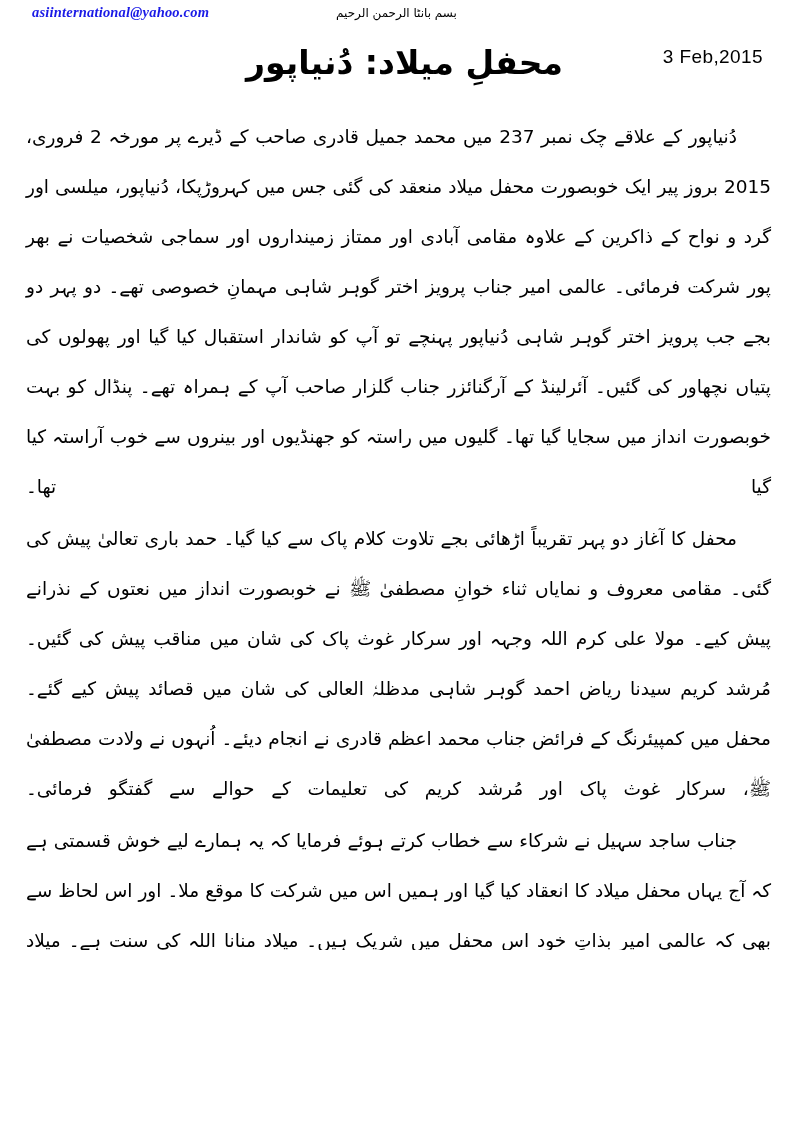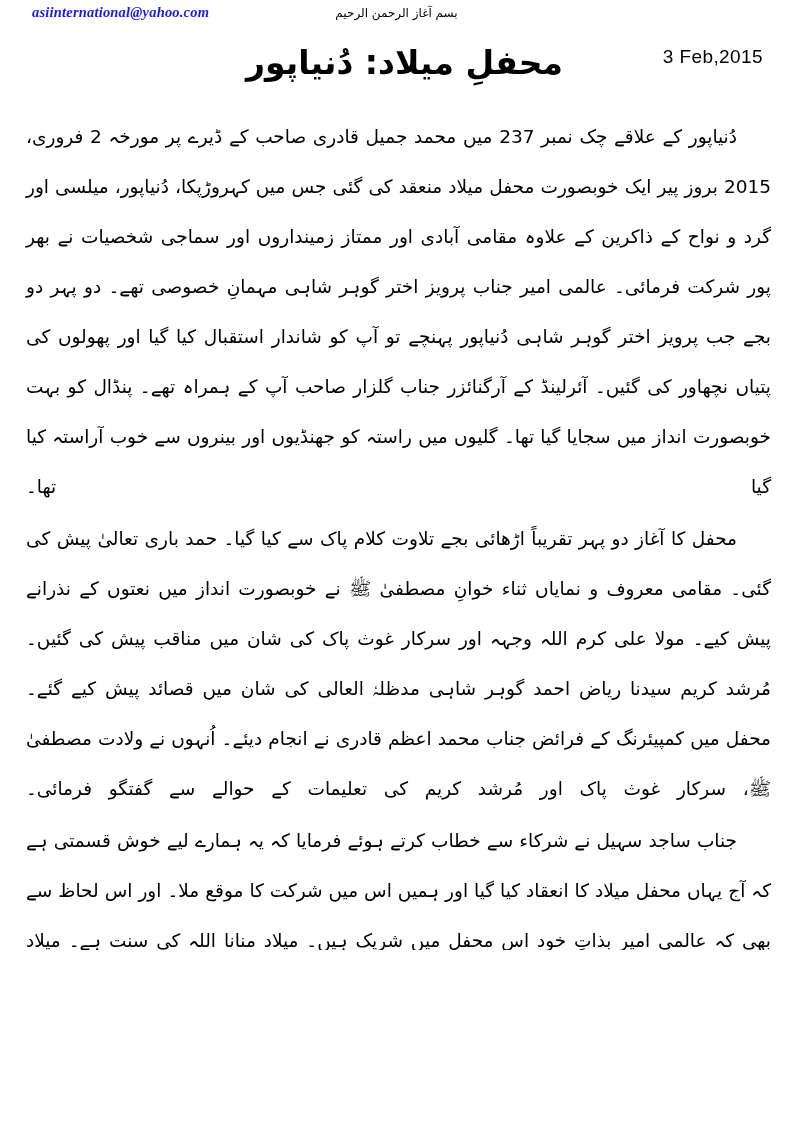--- a/index.html
+++ b/index.html
@@ -170,21 +170,21 @@
     white-space: nowrap;
   }
 </style>
 </head>
 <body>
 
 <div class="page">
 
   <div class="header-row">
     <div class="header-email">asiinternational@yahoo.com</div>
-    <div class="bismillah">بسم آغاز الرحمن الرحیم</div>
+    <div class="bismillah">بسم بانٹا الرحمن الرحیم</div>
   </div>
 
   <div class="title-block">
     <div class="doc-title">محفلِ میلاد:  دُنیاپور</div>
     <div class="doc-date">3 Feb,2015</div>
   </div>
 
   <div class="body-area">
     <p class="para">دُنیاپور کے علاقے چک نمبر 237 میں محمد جمیل قادری صاحب کے ڈیرے پر مورخہ 2 فروری، 2015 بروز پیر ایک خوبصورت محفل میلاد منعقد کی گئی جس میں کہروڑپکا، دُنیاپور، میلسی اور گرد و نواح کے ذاکرین کے علاوہ مقامی آبادی اور ممتاز زمینداروں اور سماجی شخصیات نے بھر پور شرکت فرمائی۔ عالمی امیر جناب پرویز اختر گوہر شاہی مہمانِ خصوصی تھے۔ دو پہر دو بجے جب پرویز اختر گوہر شاہی دُنیاپور پہنچے تو آپ کو شاندار استقبال کیا گیا اور پھولوں کی پتیاں نچھاور کی گئیں۔ آئرلینڈ کے آرگنائزر جناب گلزار صاحب آپ کے ہمراہ تھے۔ پنڈال کو بہت خوبصورت انداز میں سجایا گیا تھا۔ گلیوں میں راستہ کو جھنڈیوں اور بینروں سے خوب آراستہ کیا گیا تھا۔</p>
     <p class="para">محفل کا آغاز دو پہر تقریباً اڑھائی بجے تلاوت کلام پاک سے کیا گیا۔ حمد باری تعالیٰ پیش کی گئی۔ مقامی معروف و نمایاں ثناء خوانِ مصطفیٰ ﷺ نے خوبصورت انداز میں نعتوں کے نذرانے پیش کیے۔ مولا علی کرم اللہ وجہہ اور سرکار غوث پاک کی شان میں مناقب پیش کی گئیں۔ مُرشد کریم سیدنا ریاض احمد گوہر شاہی مدظلہٗ العالی کی شان میں قصائد پیش کیے گئے۔ محفل میں کمپیئرنگ کے فرائض جناب محمد اعظم قادری نے انجام دیئے۔ اُنہوں نے ولادت مصطفیٰ ﷺ، سرکار غوث پاک اور مُرشد کریم کی تعلیمات کے حوالے سے گفتگو فرمائی۔</p>

